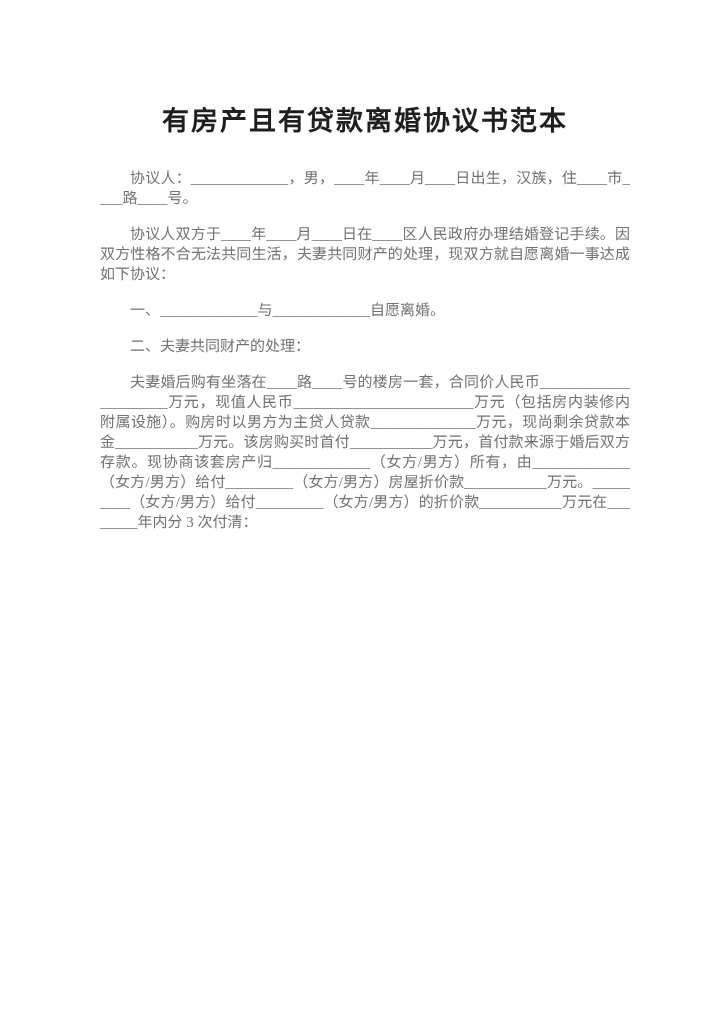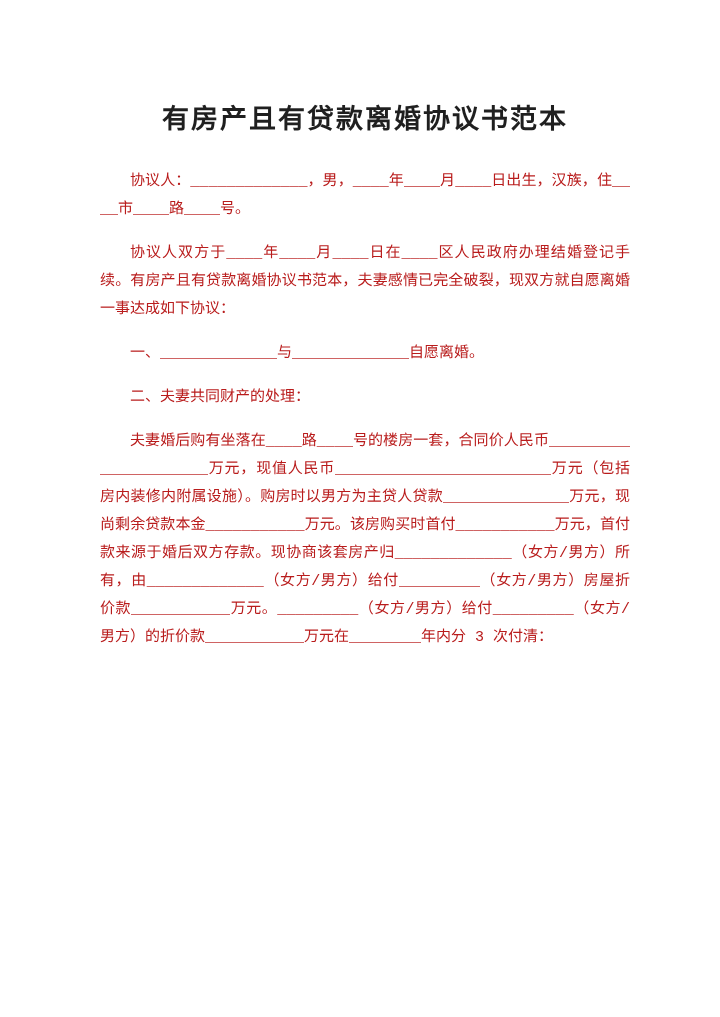--- a/index.html
+++ b/index.html
@@ -8,50 +8,50 @@
     background: #ffffff;
   }
   .page {
     position: relative;
     width: 720px;
     height: 1017px;
     margin: 0 auto;
     background: #ffffff;
     box-sizing: border-box;
     padding: 100px 90px 0 100px;
-    font-family: Liberation Mono, monospace;
+    font-family: Liberation Serif, serif;
     color: #3d3d3d;
     overflow: hidden;
   }
   .doc-title {
     margin: 0 0 26px 0;
     font-size: 27px;
     line-height: 42px;
     font-weight: bold;
     letter-spacing: 2px;
     text-align: center;
     color: #1f1f1f;
     white-space: nowrap;
   }
   .doc-body p {
     margin: 16px 0 15px 0;
     font-size: 15px;
-    line-height: 28px;
+    line-height: 20px;
     text-align: justify;
     text-indent: 2em;
     word-break: break-all;
-    color: #b91c1c;
+    color: #737373;
   }
 </style>
 </head>
 <body>
 
 <div class="page">
   <h1 class="doc-title">有房产且有贷款离婚协议书范本</h1>
 
   <div class="doc-body">
     <p>协议人：_____________，男，____年____月____日出生，汉族，住____市____路____号。</p>
-    <p>协议人双方于____年____月____日在____区人民政府办理结婚登记手续。有房产且有贷款离婚协议书范本，夫妻感情已完全破裂，现双方就自愿离婚一事达成如下协议：</p>
+    <p>协议人双方于____年____月____日在____区人民政府办理结婚登记手续。因双方性格不合无法共同生活，夫妻共同财产的处理，现双方就自愿离婚一事达成如下协议：</p>
     <p>一、_____________与_____________自愿离婚。</p>
     <p>二、夫妻共同财产的处理：</p>
     <p>夫妻婚后购有坐落在____路____号的楼房一套，合同价人民币_____________________万元，现值人民币________________________万元（包括房内装修内附属设施）。购房时以男方为主贷人贷款______________万元，现尚剩余贷款本金___________万元。该房购买时首付___________万元，首付款来源于婚后双方存款。现协商该套房产归_____________（女方/男方）所有，由_____________（女方/男方）给付_________（女方/男方）房屋折价款___________万元。_________（女方/男方）给付_________（女方/男方）的折价款___________万元在________年内分 3 次付清：</p>
   </div>
 </div>
 
 </body></html>

